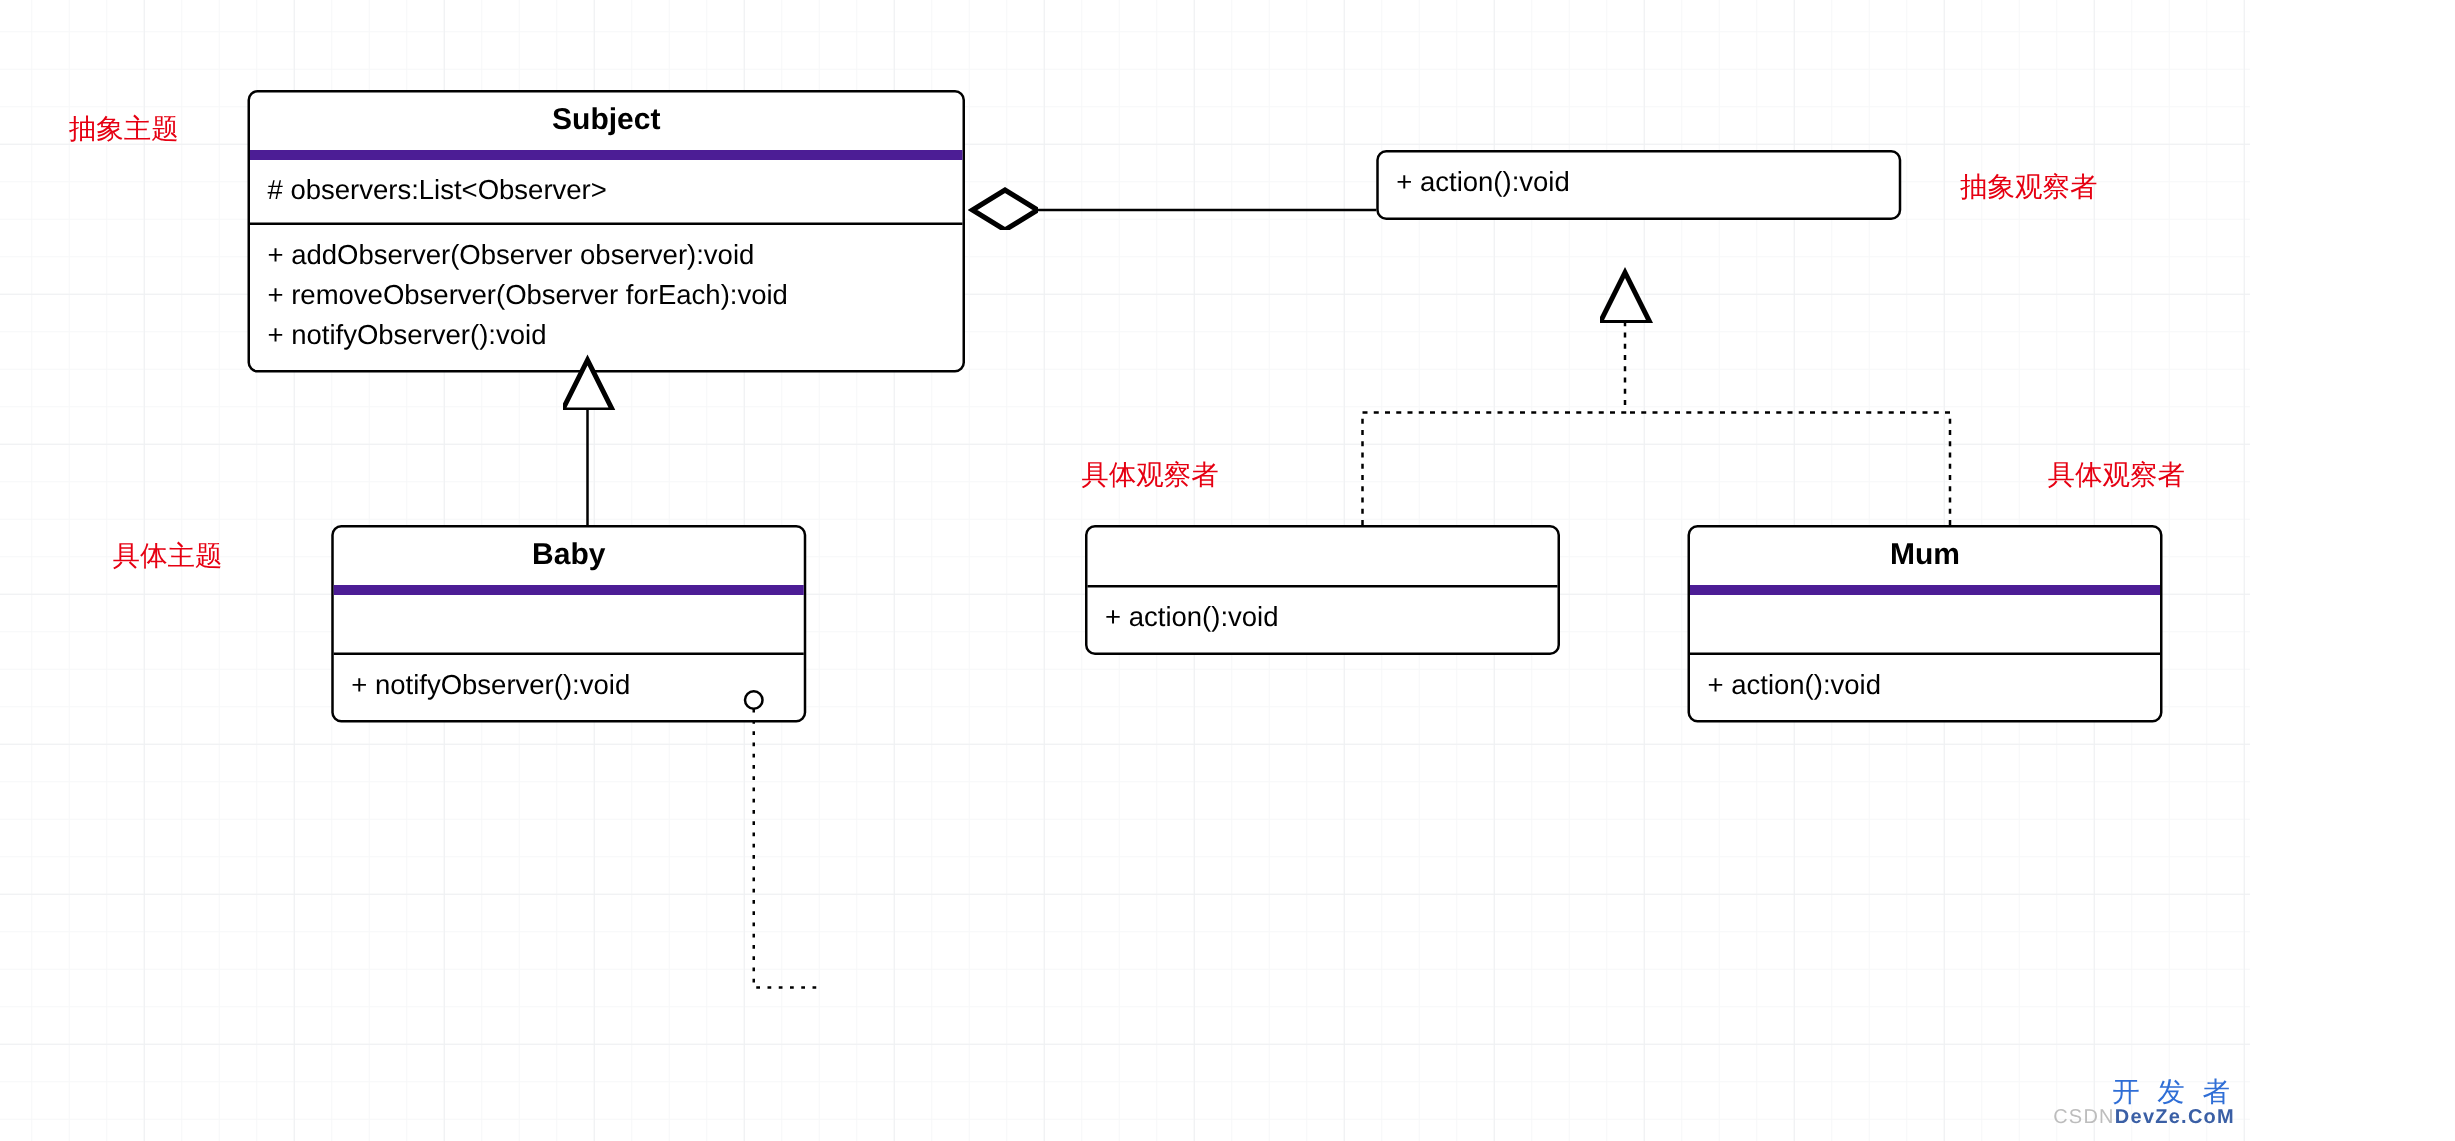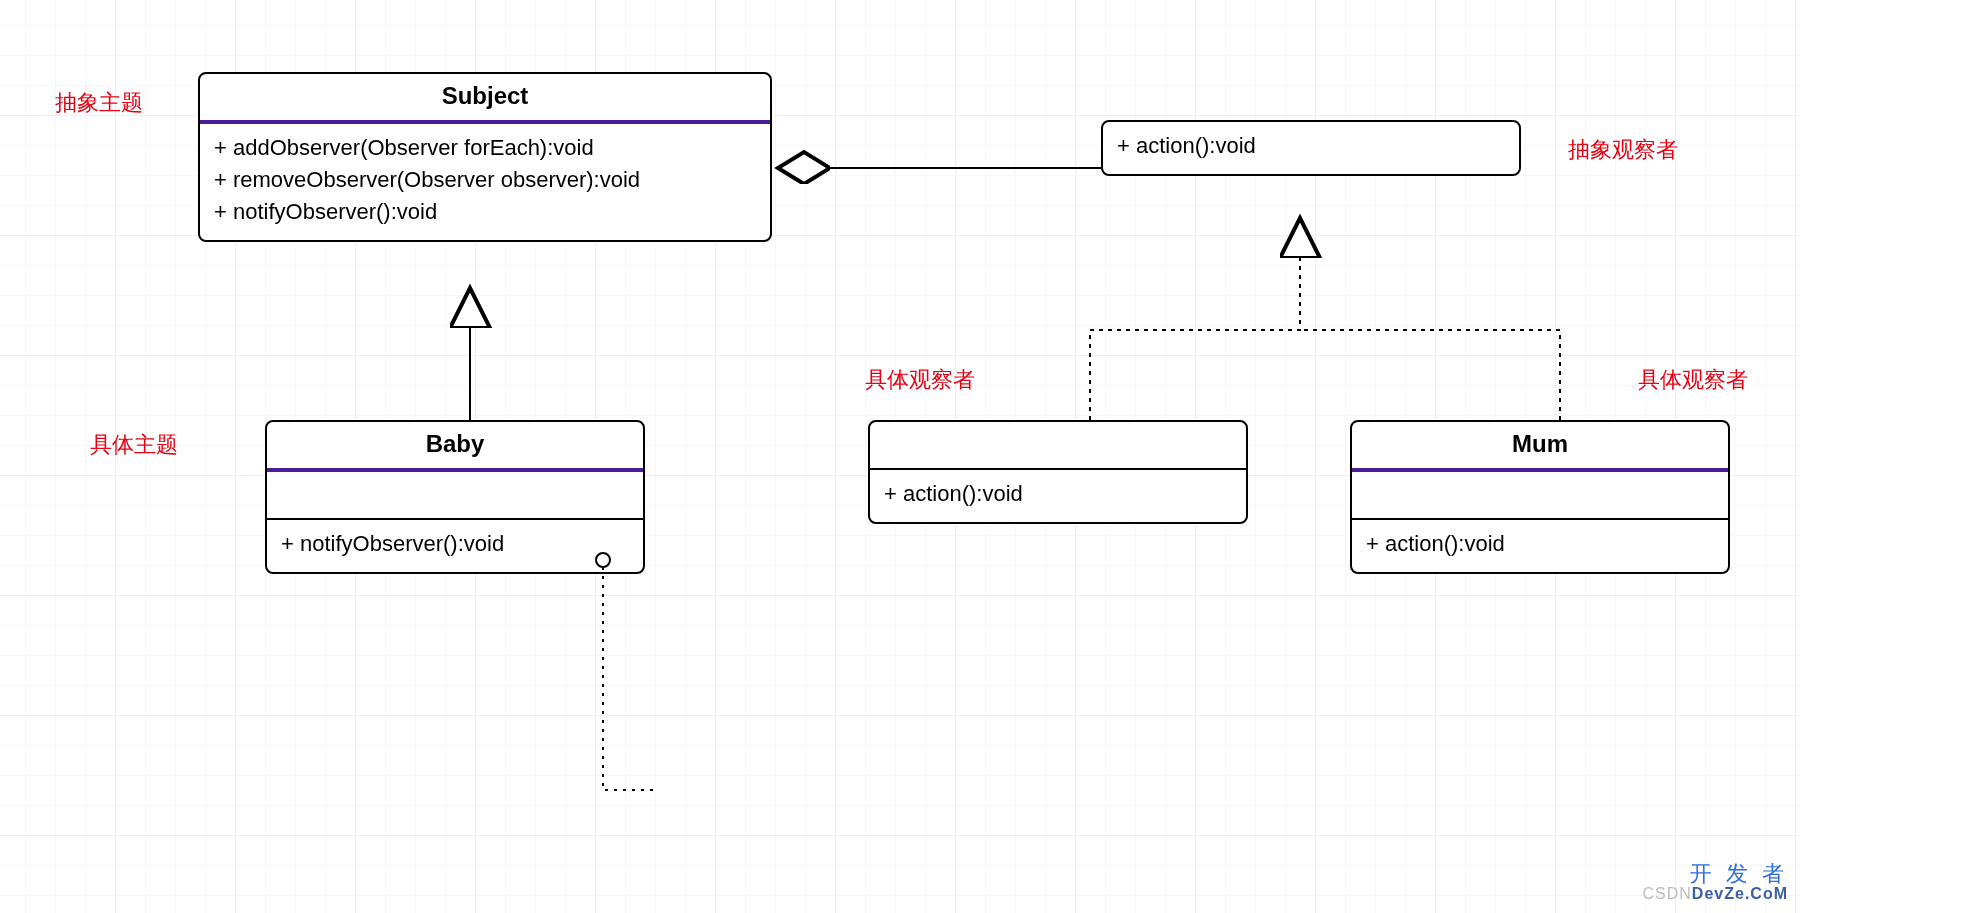--- a/index.html
+++ b/index.html
@@ -29,21 +29,21 @@
     background: #fff;
     border: 2px solid #000;
     border-radius: 8px;
     box-sizing: border-box;
   }
   .uml-title {
     text-align: center;
     font-weight: bold;
     font-size: 24px;
     padding: 8px 12px 10px 12px;
-    border-bottom: 4px solid #4c1d95;
+    border-bottom: 8px solid #4c1d95;
   }
   .uml-attrs {
     font-size: 22px;
     padding: 8px 14px 10px 14px;
     border-bottom: 2px solid #000;
     min-height: 18px;
     line-height: 1.45;
   }
   .uml-ops {
     font-size: 22px;
@@ -112,23 +112,26 @@
 <div class="canvas">
 
   <div class="red-label" style="left:55px; top:88px;">抽象主题</div>
   <div class="red-label" style="left:90px; top:430px;">具体主题</div>
   <div class="red-label" style="left:1568px; top:135px;">抽象观察者</div>
   <div class="red-label" style="left:865px; top:365px;">具体观察者</div>
   <div class="red-label" style="left:1638px; top:365px;">具体观察者</div>
 
   <div class="uml-box" style="left:198px; top:72px; width:574px;">
     <div class="uml-title">Subject</div>
+    <div class="uml-attrs">
+      <div># observers:List&lt;Observer&gt;</div>
+    </div>
     <div class="uml-ops">
-      <div>+ addObserver(Observer forEach):void</div>
-      <div>+ removeObserver(Observer observer):void</div>
+      <div>+ addObserver(Observer observer):void</div>
+      <div>+ removeObserver(Observer forEach):void</div>
       <div>+ notifyObserver():void</div>
     </div>
   </div>
 
   <div class="uml-box" style="left:1101px; top:120px; width:420px;">
     <div class="uml-ops">
       <div>+ action():void</div>
     </div>
   </div>
 

